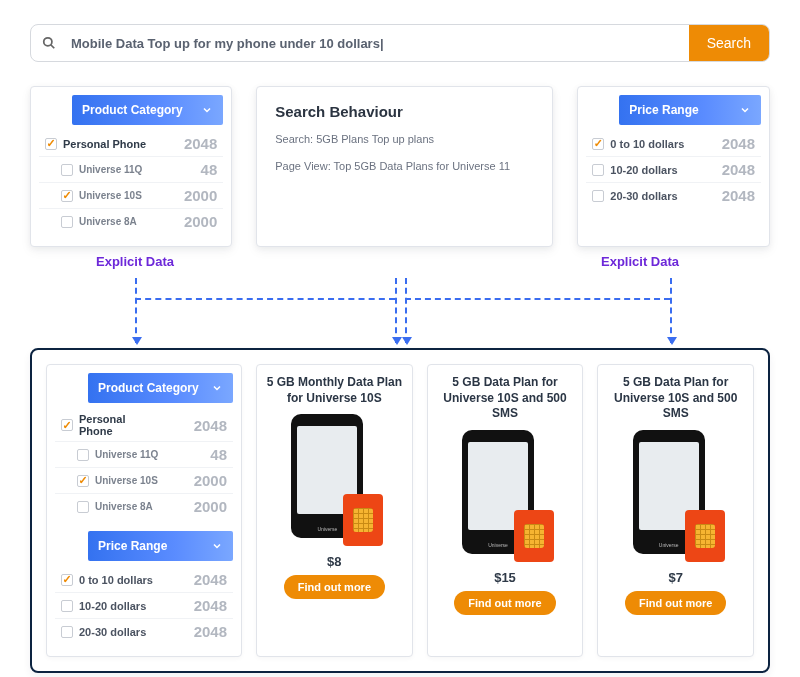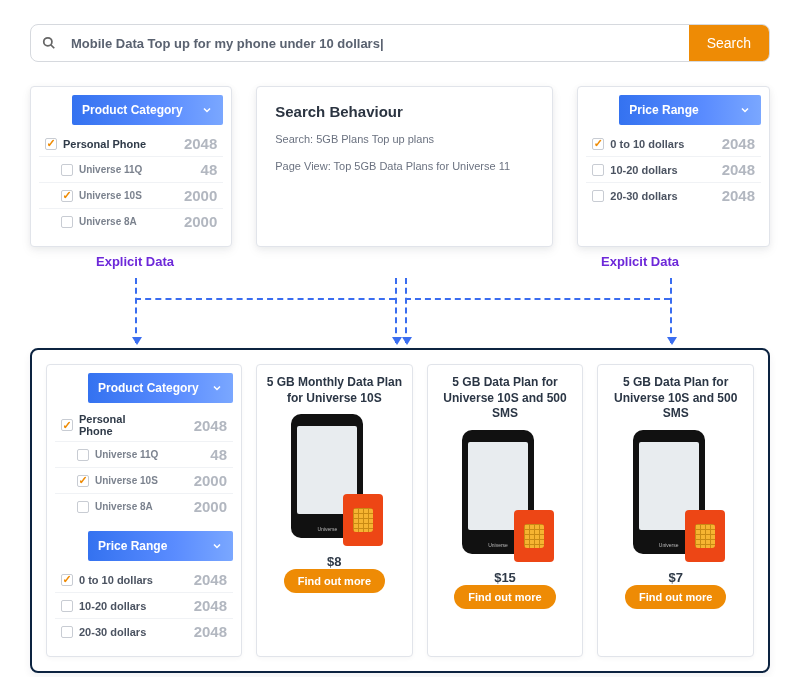--- a/index.html
+++ b/index.html
@@ -208,21 +208,21 @@
     width:20px; height:24px;
     background:#f6b431;
     border-radius:3px;
     background-image:
       linear-gradient(#c98a14 1px, transparent 1px),
       linear-gradient(90deg,#c98a14 1px, transparent 1px);
     background-size: 5px 5px;
   }
   .price { margin-top: 10px; font-size: 13px; font-weight:600; color:#2f3a48; }
   .cta {
-    margin-top:0;
+    margin-top:6px;
     background:#ee8b05;
     color:#fff;
     font-size:11px;
     font-weight:600;
     border:none;
     padding:6px 14px;
     border-radius:14px;
     cursor:pointer;
   }
   .mt8 { margin-top:8px; }

